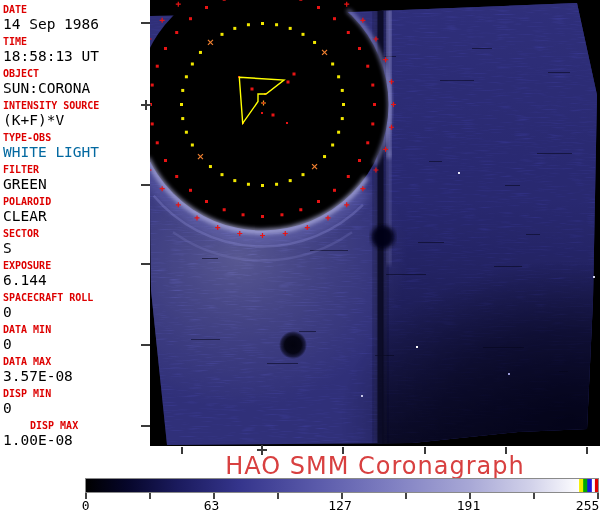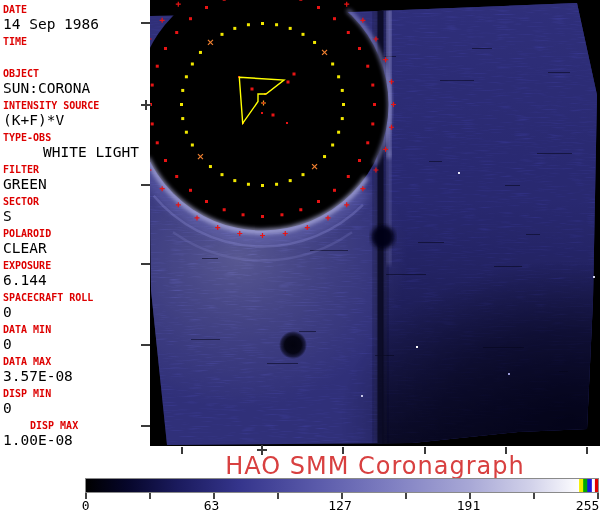--- a/index.html
+++ b/index.html
@@ -23,44 +23,45 @@
 <body>
 
 <div class="sidebar">
   <div>
       <div class="field">
         <div class="flabel" style="color: rgb(221, 0, 0);">DATE</div>
         <div class="fvalue" style="color: rgb(0, 0, 0);">14 Sep 1986</div>
       </div>
       <div class="field">
         <div class="flabel" style="color: rgb(221, 0, 0);">TIME</div>
+        <div class="fvalue" style="color: rgb(0, 0, 0);">18:58:13 UT</div>
       </div>
       <div class="field">
         <div class="flabel" style="color: rgb(221, 0, 0);">OBJECT</div>
         <div class="fvalue" style="color: rgb(0, 0, 0);">SUN:CORONA</div>
       </div>
       <div class="field">
         <div class="flabel" style="color: rgb(221, 0, 0);">INTENSITY SOURCE</div>
         <div class="fvalue" style="color: rgb(0, 0, 0);">(K+F)*V</div>
       </div>
       <div class="field">
         <div class="flabel" style="color: rgb(221, 0, 0);">TYPE-OBS</div>
-        <div class="fvalue" style="color: #000000; margin-left: 40px;">WHITE LIGHT</div>
+        <div class="fvalue" style="color: #0369a1;">WHITE LIGHT</div>
       </div>
       <div class="field">
         <div class="flabel" style="color: rgb(221, 0, 0);">FILTER</div>
         <div class="fvalue" style="color: rgb(0, 0, 0);">GREEN</div>
       </div>
       <div class="field">
+        <div class="flabel" style="color: rgb(221, 0, 0);">POLAROID</div>
+        <div class="fvalue" style="color: rgb(0, 0, 0);">CLEAR</div>
+      </div>
+      <div class="field">
         <div class="flabel" style="color: rgb(221, 0, 0);">SECTOR</div>
         <div class="fvalue" style="color: rgb(0, 0, 0);">S</div>
-      </div>
-      <div class="field">
-        <div class="flabel" style="color: rgb(221, 0, 0);">POLAROID</div>
-        <div class="fvalue" style="color: rgb(0, 0, 0);">CLEAR</div>
       </div>
       <div class="field">
         <div class="flabel" style="color: rgb(221, 0, 0);">EXPOSURE</div>
         <div class="fvalue" style="color: rgb(0, 0, 0);">6.144</div>
       </div>
       <div class="field">
         <div class="flabel" style="color: rgb(221, 0, 0);">SPACECRAFT ROLL</div>
         <div class="fvalue" style="color: rgb(0, 0, 0);">0</div>
       </div>
       <div class="field">

